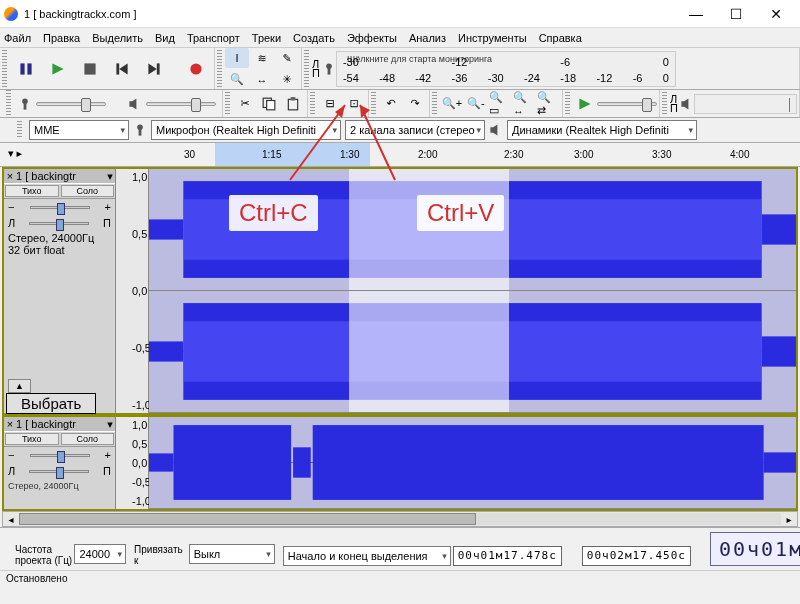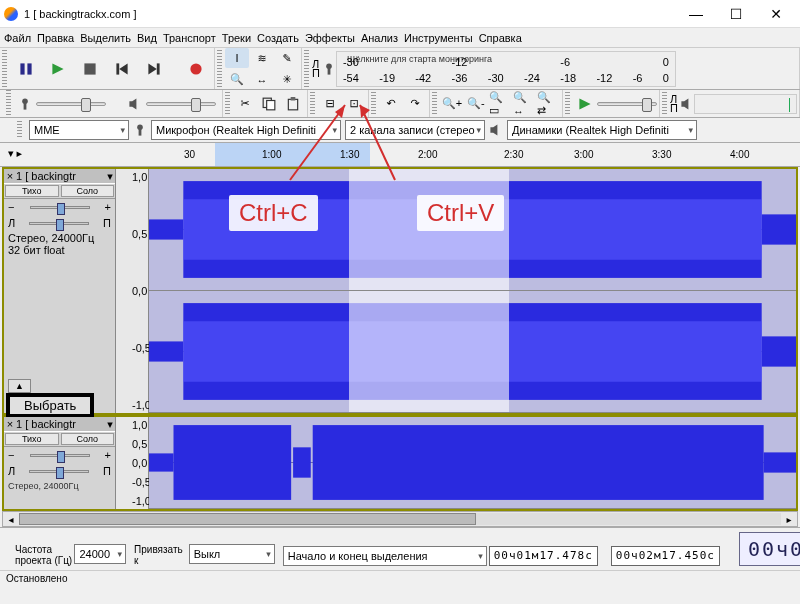--- a/index.html
+++ b/index.html
@@ -2,21 +2,21 @@
 <html><head>
 <meta charset="utf-8">
 <style>
 *{box-sizing:border-box;margin:0;padding:0;font-family:"Segoe UI",Tahoma,sans-serif;font-size:11px;color:#000;user-select:none}
 body{background:#f0f0f0;width:800px;height:604px;overflow:hidden;position:relative}
 .titlebar{height:28px;background:#fff;display:flex;align-items:center;padding:0 4px;border-bottom:1px solid #ddd}
 .titlebar .ico{width:14px;height:14px;margin-right:6px;background:linear-gradient(135deg,#ff9800 40%,#2962ff 60%);border-radius:50%}
 .titlebar .title{flex:1}
 .win-btns{display:flex;gap:0}
 .win-btns div{width:40px;height:26px;display:flex;align-items:center;justify-content:center;font-size:14px}
-.menubar{height:20px;background:#f0f0f0;display:flex;align-items:center;padding:0 4px;gap:6px;border-bottom:1px solid #ccc}
+.menubar{height:20px;background:#f0f0f0;display:flex;align-items:center;padding:0 4px;gap:12px;border-bottom:1px solid #ccc}
 .menubar span{cursor:default}
 .toolbars{display:flex;background:#f0f0f0;border-bottom:1px solid #aaa}
 .toolbar{display:flex;align-items:center;padding:2px;border-right:1px solid #ccc}
 .tb-handle{width:5px;height:100%;background:repeating-linear-gradient(#999 0 1px,transparent 1px 3px);margin-right:3px}
 .btn{width:24px;height:24px;display:flex;align-items:center;justify-content:center;border:1px solid transparent;border-radius:2px}
 .big-btn{width:32px;height:32px}
 .tool-grid{display:grid;grid-template-columns:repeat(3,24px);grid-template-rows:repeat(2,20px);gap:1px}
 .tool-grid .btn{width:24px;height:20px}
 .meter-lbl{display:flex;flex-direction:column;font-size:8px;margin-right:2px;line-height:9px}
 .meter{width:340px;height:36px;background:#eee;position:relative;font-size:8px;border:1px solid #ccc}
@@ -156,21 +156,21 @@
     <div class="meter">
       <div class="meter-click">Щёлкните для старта мониторинга</div>
       <div class="meter-scale top">
         <span>-30</span>
         <span>-12</span>
         <span>-6</span>
         <span>0</span>
       </div>
       <div class="meter-scale">
         <span>-54</span>
-        <span>-19</span>
+        <span>-48</span>
         <span>-42</span>
         <span>-36</span>
         <span>-30</span>
         <span>-24</span>
         <span>-18</span>
         <span>-12</span>
         <span>-6</span>
         <span>0</span>
       </div>
     </div>
@@ -270,21 +270,21 @@
   <div class="combo" style="width:190px">
       <span>Динамики (Realtek High Definiti</span>
     </div>
 </div>
 
 <div class="timeline">
   <div class="qp">▾ ▸</div>
   <div class="sel" style="left:215px;width:155px"></div>
   <div class="ticks">
     <span class="tick" style="left:70px">30</span>
-    <span class="tick" style="left:148px">1:00</span>
+    <span class="tick" style="left:148px">1:15</span>
     <span class="tick" style="left:226px">1:30</span>
     <span class="tick" style="left:304px">2:00</span>
     <span class="tick" style="left:390px">2:30</span>
     <span class="tick" style="left:460px">3:00</span>
     <span class="tick" style="left:538px">3:30</span>
     <span class="tick" style="left:616px">4:00</span>
   </div>
 </div>
 
 <div class="track-area">
@@ -303,21 +303,21 @@
         <div class="pan-slider"></div>
         <span>+</span>
       </div>
     <div class="pan-row">
         <span>Л</span>
         <div class="pan-slider"></div>
         <span>П</span>
       </div>
     <div class="track-info"><span>Стерео, 24000Гц</span><br><span>32 бит  float</span></div>
     <div class="select-btn" style="position:relative;display:inline-block;margin-top:120px;margin-left:2px">▲</div>
-    <div style="display:inline-block;background:#e0e0e0;border:4px solid #000000;padding:1px 14px;font-size:13px;margin-left:2px">Выбрать</div>
+    <div style="display:inline-block;background:#e0e0e0;border:1px solid #000000;padding:1px 14px;font-size:15px;margin-left:2px">Выбрать</div>
   </div>
   <div class="vscale">
     <span>1,0</span>
     <span>0,5</span>
     <span>0,0</span>
     <span>-0,5</span>
     <span>-1,0</span>
   </div>
   <div class="wave-wrap">
     <div class="wave">
@@ -418,24 +418,24 @@
         <span>24000</span>
       </div>
   </div>
   <div class="foot-col">
     <div class="foot-lbl">Привязать к</div>
     <div class="combo" style="width:90px">
         <span>Выкл</span>
       </div>
   </div>
   <div class="foot-col">
-    <div class="combo" style="width:204px">
+    <div class="combo" style="width:168px">
         <span>Начало и конец выделения</span>
       </div>
-    <div style="display:flex;gap:13px">
+    <div style="display:flex;gap:20px">
       <div class="num-field">00ч01м17.478с</div>
       <div class="num-field">00ч02м17.450с</div>
     </div>
   </div>
   <div class="tb-handle" style="height:34px"></div>
   <div class="big-time">00ч01м17с</div>
 </div>
 
 <div class="status">Остановлено</div>
 

